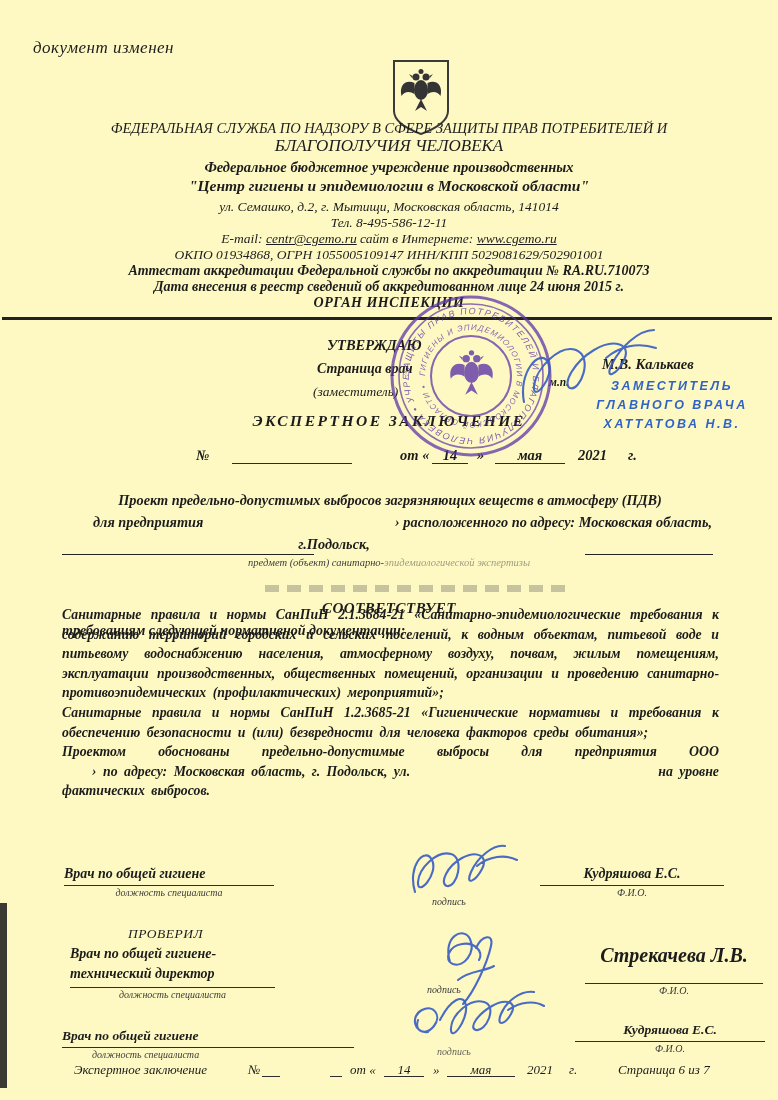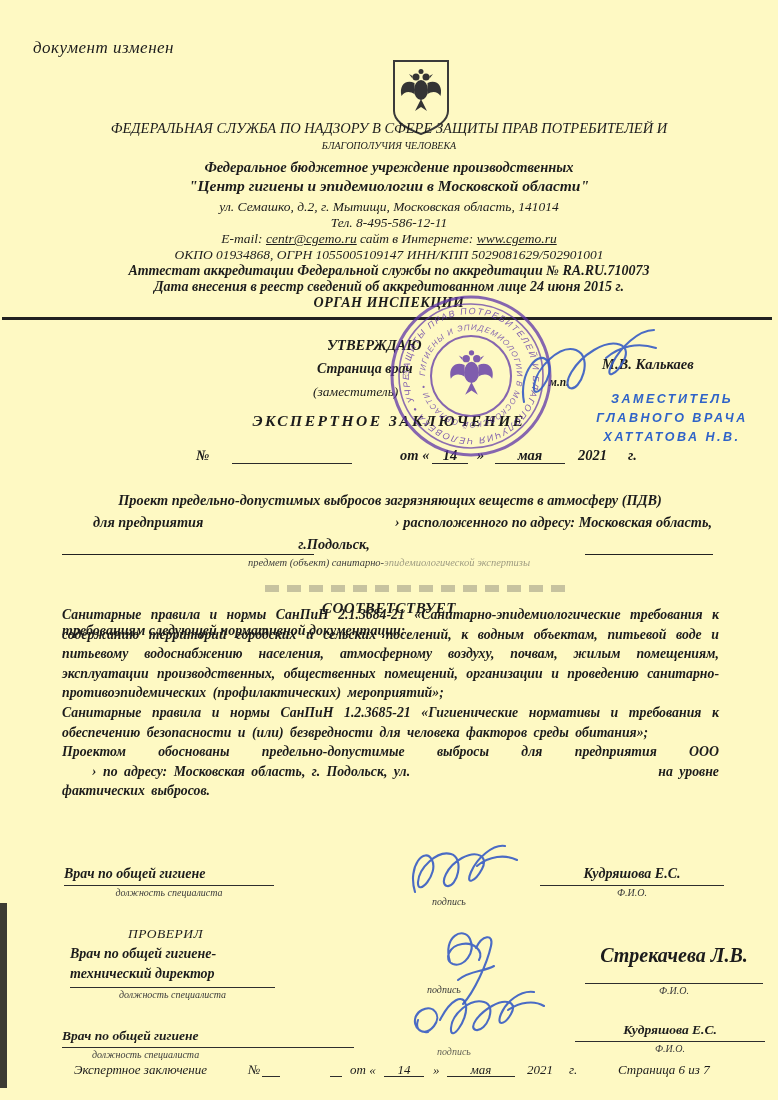--- a/index.html
+++ b/index.html
@@ -46,21 +46,21 @@
 
   <div class="abs" style="left:385px;top:58px;">
     <svg width="72" height="80" viewBox="0 0 72 80">
       <path d="M9 3 H63 V53 Q63 66 36 76 Q9 66 9 53 Z" fill="none" stroke="#3a3a3a" stroke-width="2"></path>
       <use href="#eagle" transform="translate(11,8) scale(0.5)" fill="#343434"></use>
     </svg>
   </div>
 
   <div class="abs ctr" style="left:28px;right:28px;top:119px;">
     <div style="font-size:14.5px;line-height:18px;">ФЕДЕРАЛЬНАЯ СЛУЖБА ПО НАДЗОРУ В СФЕРЕ ЗАЩИТЫ ПРАВ ПОТРЕБИТЕЛЕЙ И</div>
-    <div style="font-size:10px;line-height:18px;text-align:center;">БЛАГОПОЛУЧИЯ ЧЕЛОВЕКА</div>
+    <div style="font-size:17px;line-height:18px;text-align:center;">БЛАГОПОЛУЧИЯ ЧЕЛОВЕКА</div>
     <div class="b" style="font-size:14.5px;margin-top:4px;">Федеральное бюджетное учреждение производственных</div>
     <div class="b" style="font-size:15.5px;margin-top:1px;">"Центр гигиены и эпидемиологии в Московской области"</div>
     <div style="font-size:13.5px;margin-top:4px;">ул. Семашко, д.2, г. Мытищи, Московская область, 141014</div>
     <div style="font-size:13.5px;">Тел. 8-495-586-12-11</div>
     <div style="font-size:13.5px;">
       <span>E-mail:</span>
       <span style="text-decoration:underline;">centr@cgemo.ru</span>
       <span>сайт в Интернете:</span>
       <span style="text-decoration:underline;">www.cgemo.ru</span>
     </div>
@@ -71,21 +71,21 @@
   </div>
 
   <div class="hline" style="left:2px;right:6px;top:317px;height:3.2px;"></div>
 
   <div class="abs b" style="left:327px;top:337px;font-size:14.5px;">УТВЕРЖДАЮ</div>
   <div class="abs b" style="left:317px;top:361px;font-size:14px;">Страница врач</div>
   <div class="abs" style="left:313px;top:384px;font-size:13.5px;">(заместитель)</div>
   <div class="abs b" style="left:549px;top:376px;font-size:11.5px;">м.п.</div>
   <div class="abs b" style="left:602px;top:356px;font-size:14.5px;">М.В. Калькаев</div>
 
-  <div class="abs bluestamp ctr" style="left:576px;top:390px;width:192px;text-align:center;">
+  <div class="abs bluestamp ctr" style="left:576px;top:377px;width:192px;text-align:center;">
     <div>ЗАМЕСТИТЕЛЬ</div>
     <div>ГЛАВНОГО ВРАЧА</div>
     <div>ХАТТАТОВА  Н.В.</div>
   </div>
 
   <div class="abs stamp-wrap" style="left:386px;top:291px;z-index:3;">
     <svg width="170" height="170" viewBox="0 0 170 170">
       <defs>
         <path id="ringOut" d="M85,85 m-62,0 a62,62 0 1,1 124,0 a62,62 0 1,1 -124,0"></path>
         <path id="ringIn" d="M85,85 m-46,0 a46,46 0 1,1 92,0 a46,46 0 1,1 -92,0"></path>

